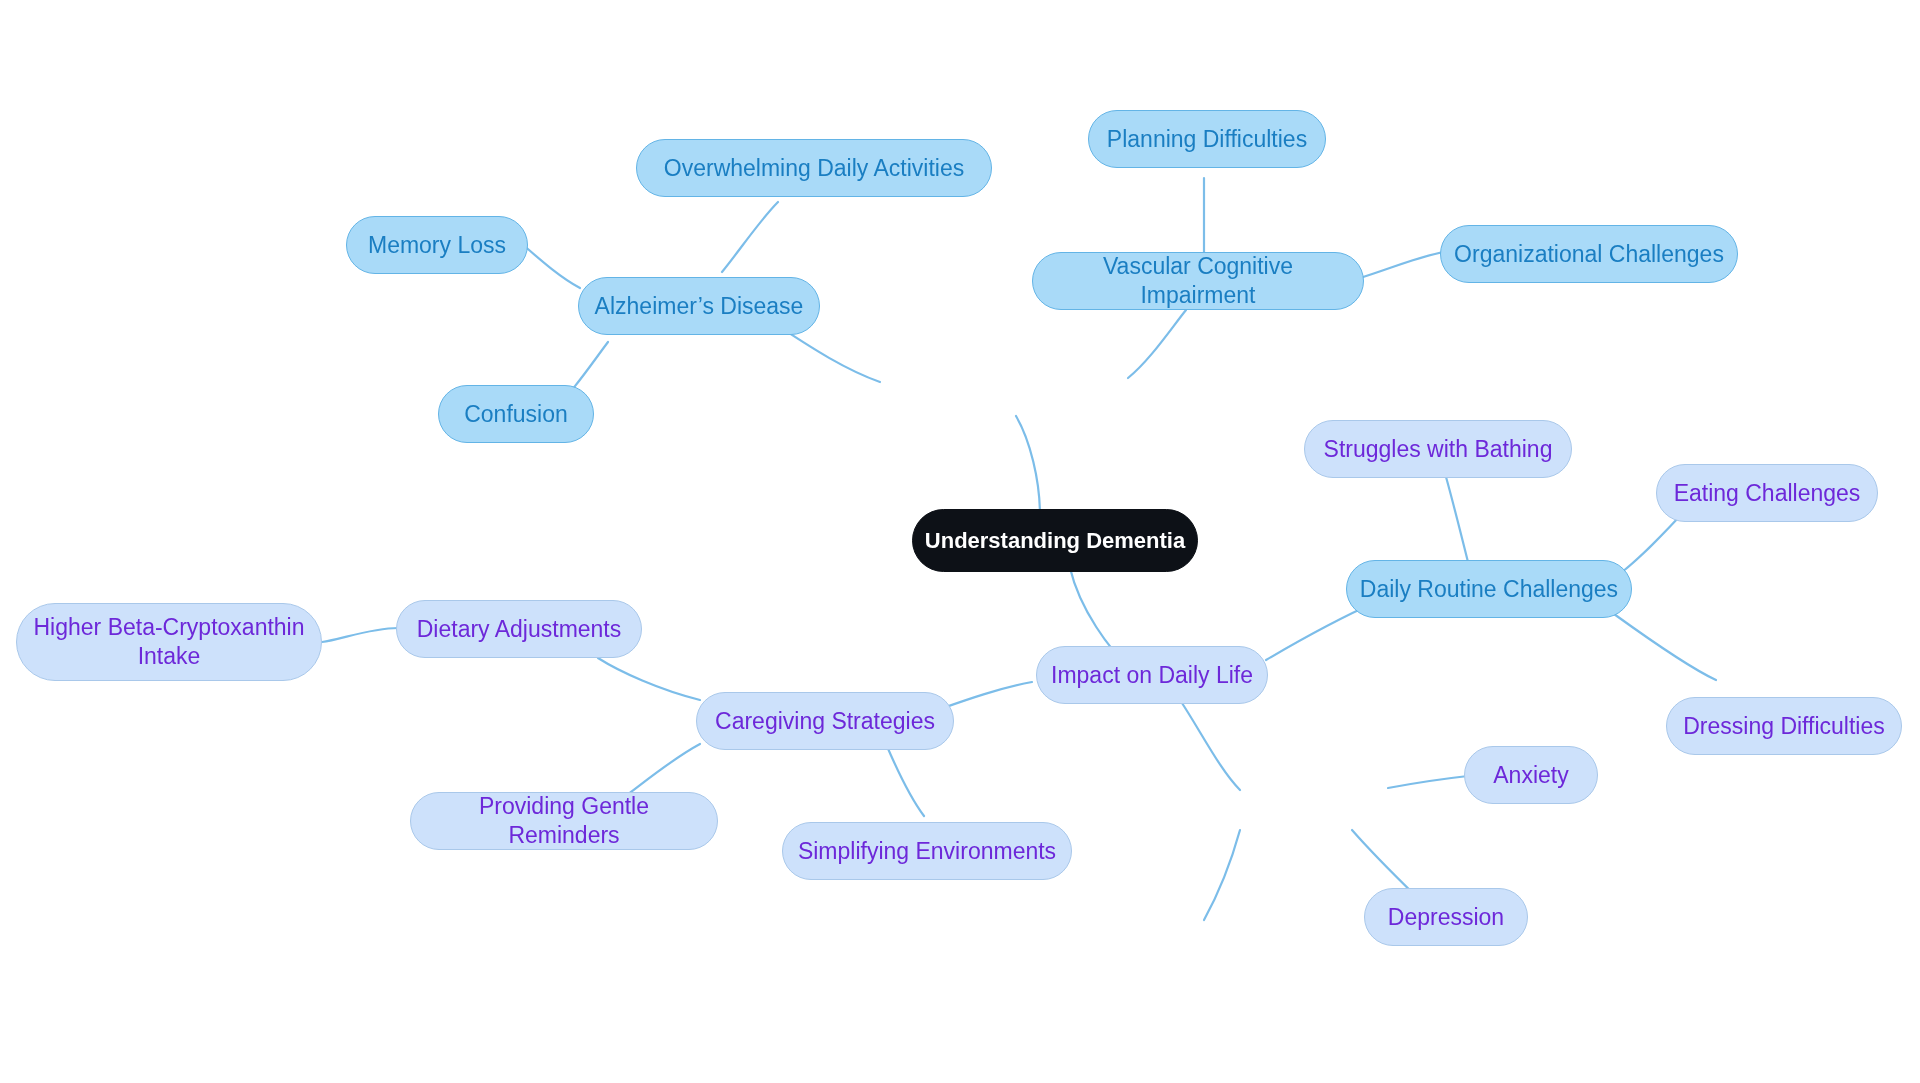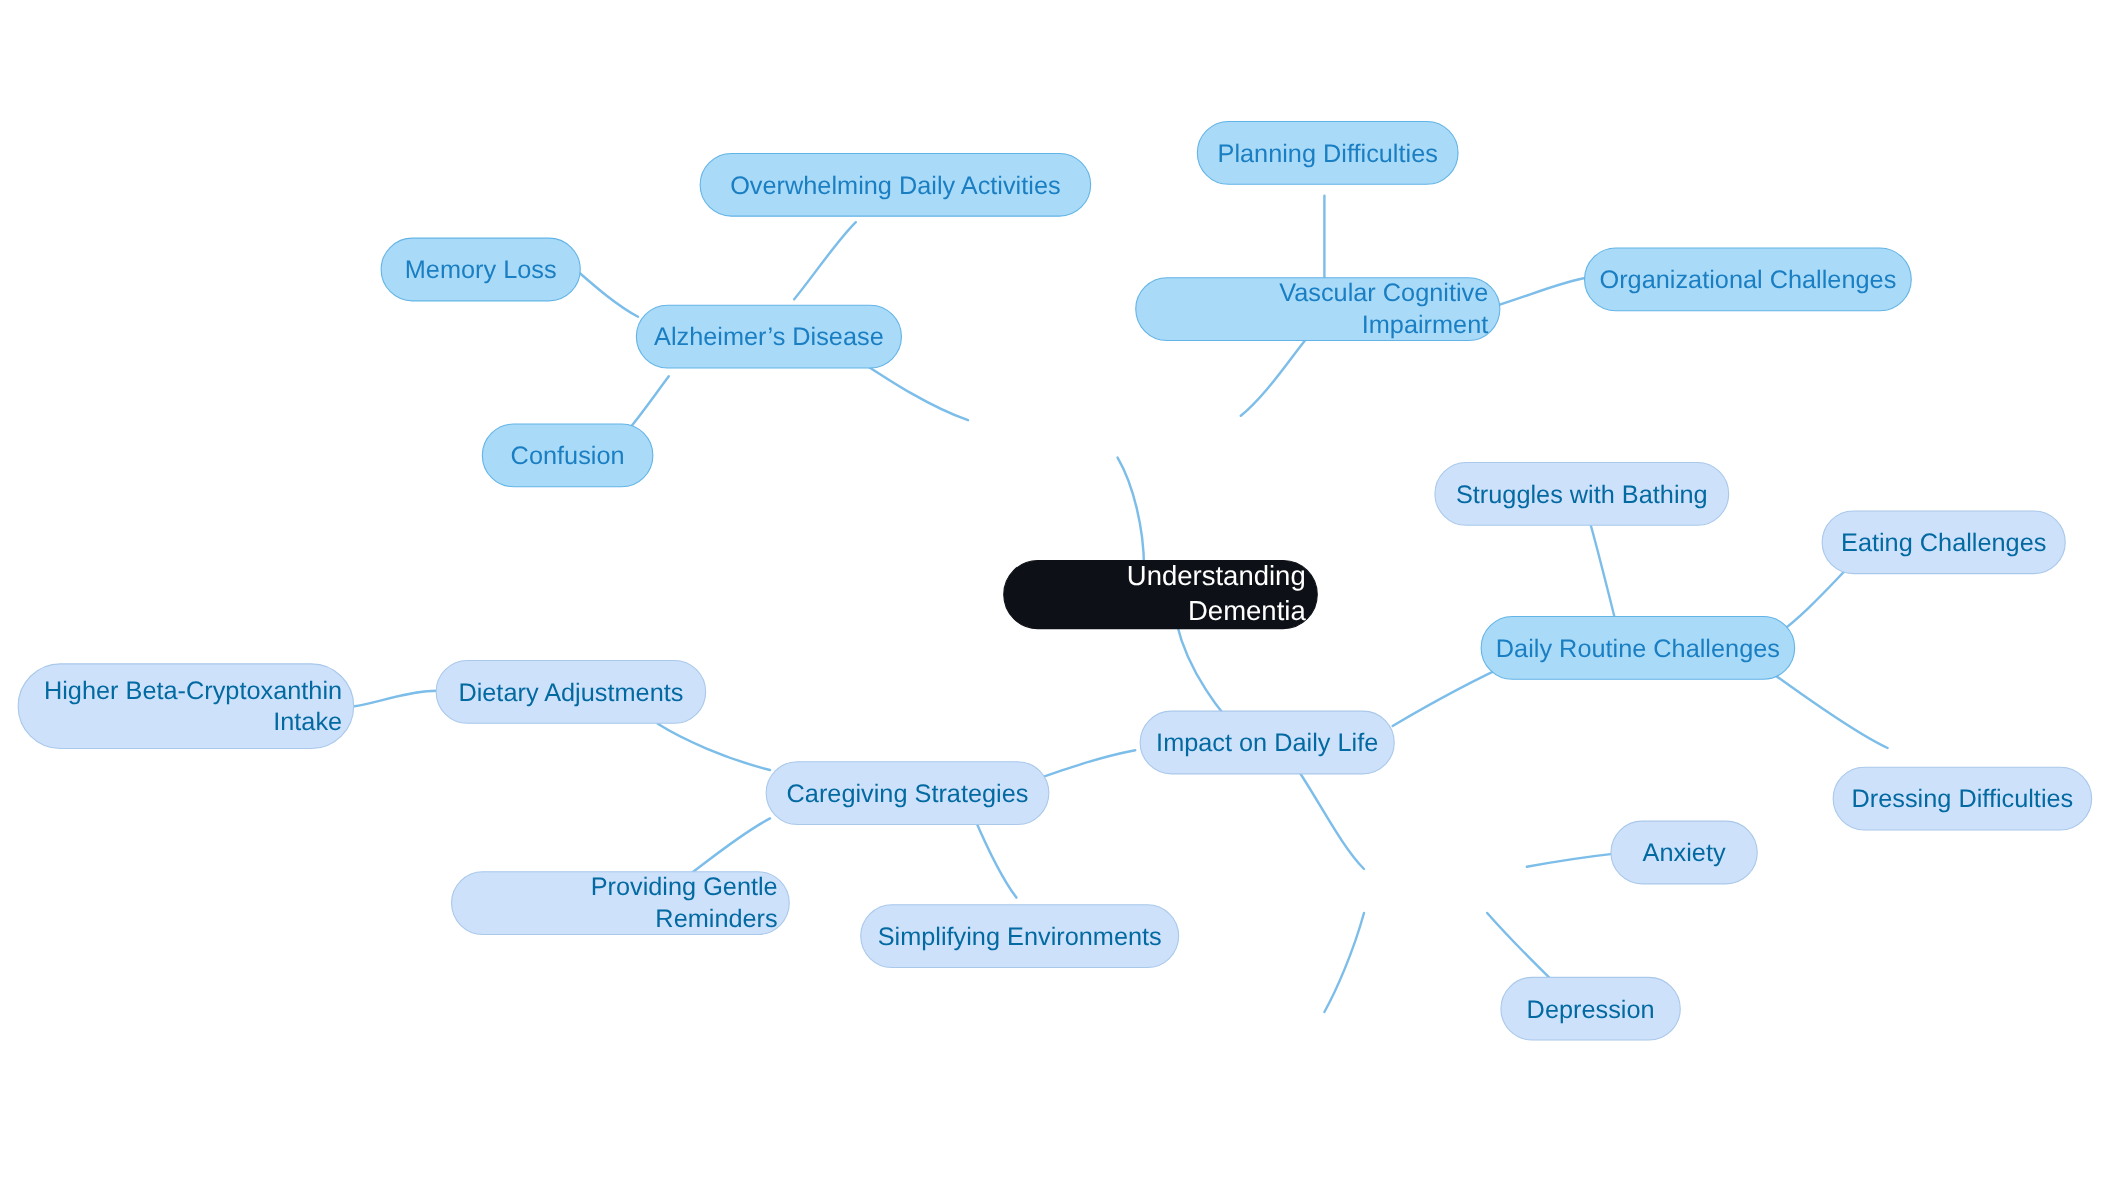--- a/index.html
+++ b/index.html
@@ -22,45 +22,46 @@
     width: 1920px;
     height: 1083px;
     pointer-events: none;
   }
   .node {
     position: absolute;
     box-sizing: border-box;
     display: flex;
     align-items: center;
     justify-content: center;
-    text-align: right;
+    text-align: center;
     border-radius: 999px;
     border-style: solid;
     border-width: 1.5px;
     line-height: 1.25;
     white-space: pre-line;
     padding: 0 10px;
   }
   .node.root {
     background: #0d1117;
     border-color: #0d1117;
     color: #ffffff;
     border-radius: 34px;
-    font-size: 25px;
+    font-size: 22px;
+    font-weight: bold;
   }
   .node.mid {
     background: #a9daf8;
     border-color: #63b4e6;
     color: #1a7ec2;
     font-size: 23px;
   }
   .node.leaf {
     background: #cde1fb;
     border-color: #a9c8ea;
-    color: #0369a1;
+    color: #6d28d9;
     font-size: 23px;
   }
 </style>
 </head>
 <body>
 
 <div id="canvas">
 
   <svg id="edges" viewBox="0 0 1920 1083" xmlns="http://www.w3.org/2000/svg">
     <g fill="none" stroke="#7cbde9" stroke-width="2.2" stroke-linecap="round">

